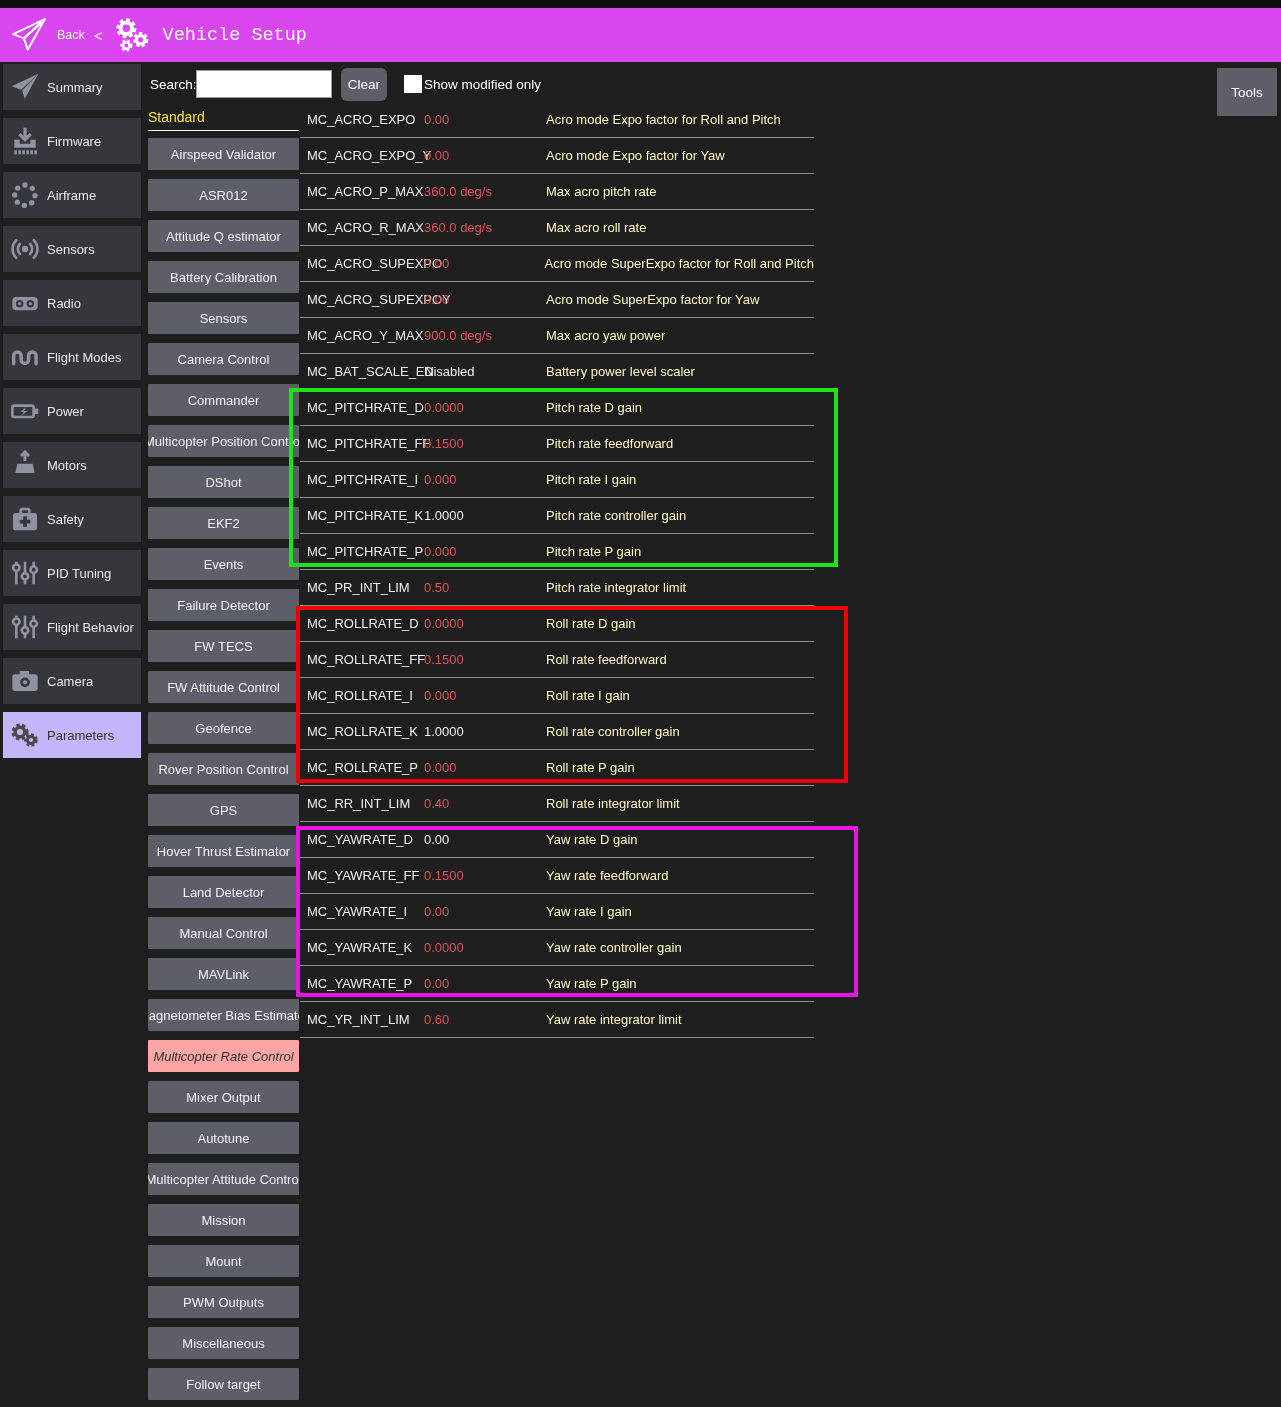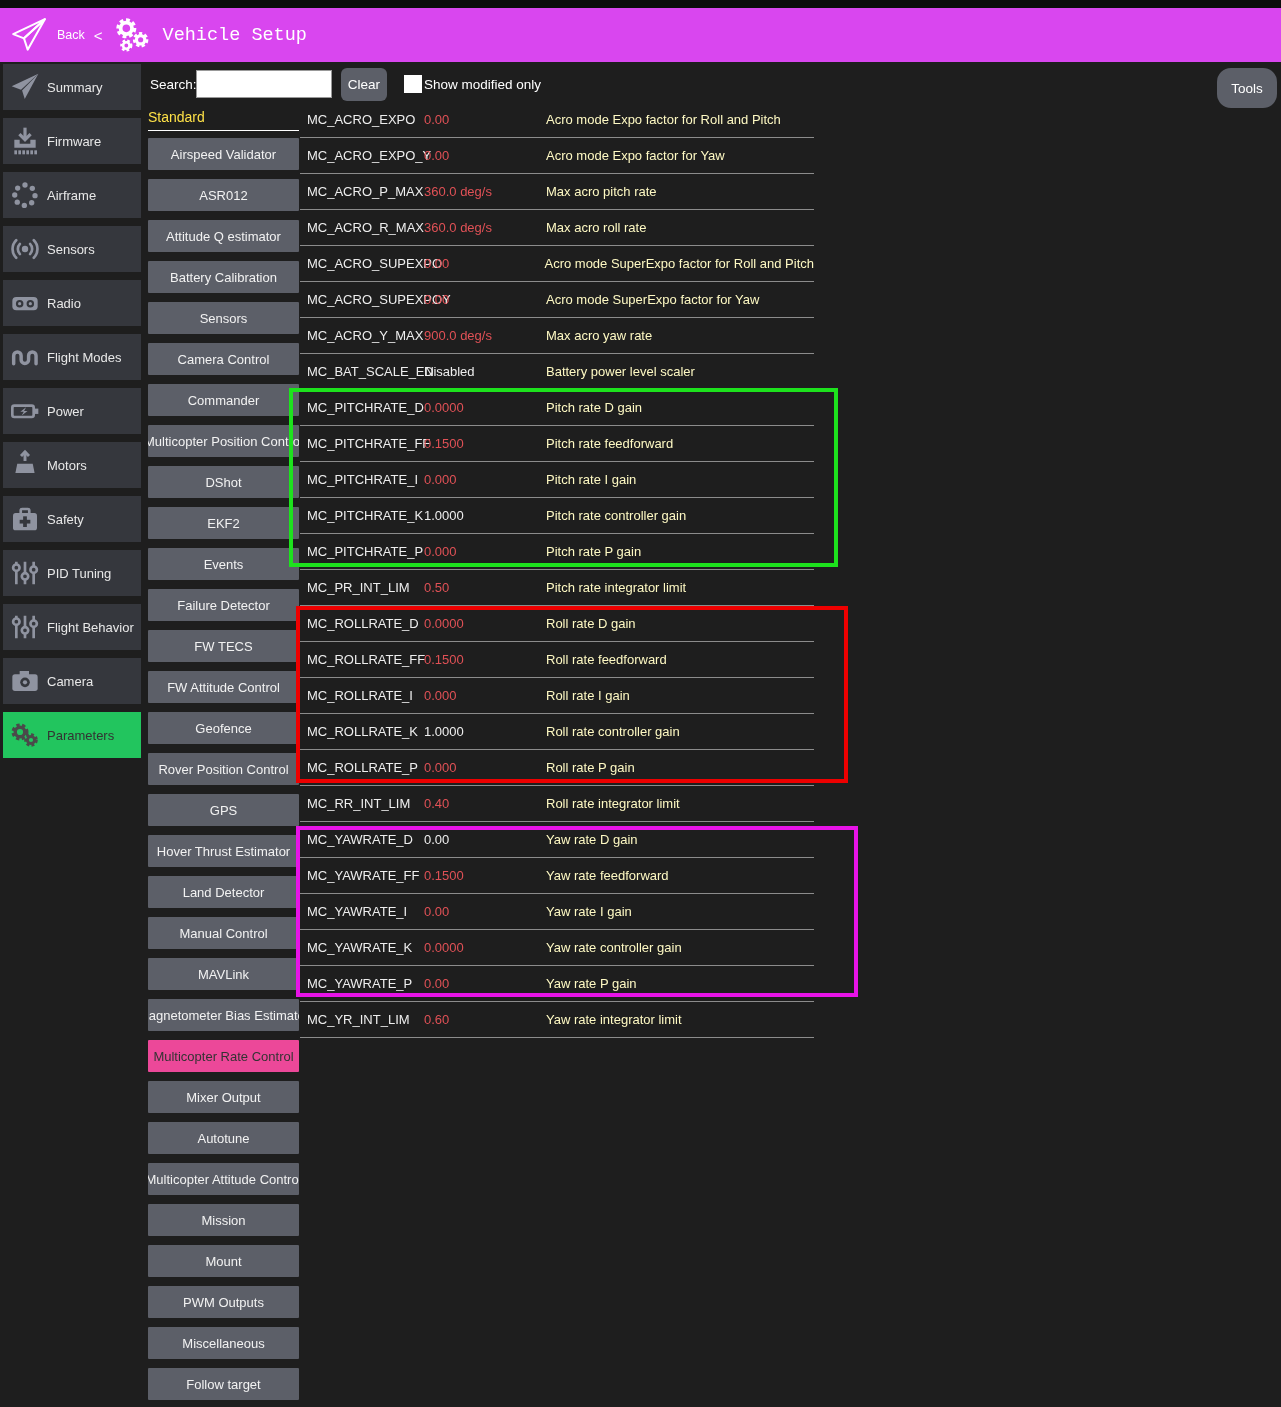--- a/index.html
+++ b/index.html
@@ -22,40 +22,40 @@
 
   
   .search-label { position:absolute; left:150px; top:77px; font-size:13.5px; color:#fff; }
   .search-input { position:absolute; left:196px; top:70px; width:136px; height:28px;
                   background:#fff; border:1px solid #999; font-size:13px; padding:0 5px; color:#222; }
   .btn { background:#5c5f68; color:#fff; font-size:13.5px; border:none;
          display:flex; align-items:center; justify-content:center; cursor:default; }
   .clear-btn { position:absolute; left:341px; top:68px; width:46px; height:33px; border-radius:6px; }
   .modified-checkbox { position:absolute; left:404px; top:75px; width:18px; height:18px; background:#fff; }
   .modified-label { position:absolute; left:424px; top:77px; font-size:13.5px; color:#fff; }
-  .tools-btn { position:absolute; left:1217px; top:68px; width:60px; height:40px; border-radius:14px; }
+  .tools-btn { position:absolute; left:1217px; top:68px; width:60px; height:48px; border-radius:0; }
 
   
   #sidebar { position:absolute; left:3px; top:64px; width:138px; }
   .side-item { width:138px; height:46px; margin-bottom:8px; background:#35373d;
                display:flex; align-items:center; color:#8f93a0; }
   .side-item .side-icon { width:44px; display:flex; align-items:center; justify-content:center; }
   .side-icon svg { width:32px; height:32px; }
   .side-label { font-size:13px; color:#e8e8e8; white-space:nowrap; }
-  .side-item.selected { background:#22c55e; color:#4a4a4a; }
+  .side-item.selected { background:#c4b5fd; color:#4a4a4a; }
   .side-item.selected .side-label { color:#333; }
 
   
   #groups { position:absolute; left:148px; top:109px; width:151px; }
   .group-header { font-size:14px; color:#fde047; height:21px; }
   .group-underline { height:1px; background:#fff; margin-bottom:7px; }
   .group-item { width:151px; height:32px; margin-bottom:9px; background:#5c5f68; color:#f2f2f2;
                 font-size:13px; display:flex; align-items:center; justify-content:center;
                 white-space:nowrap; overflow:hidden; border-radius:1px; }
-  .group-item.selected { background:#ec4899; color:#333; }
+  .group-item.selected { background:#fca5a5; color:#333;font-style:italic; }
 
   
   #param-table { position:absolute; left:300px; top:102px; width:514px; }
   .param-row { height:36px; display:flex; align-items:center; border-bottom:1px solid #8c8c8c; }
   .p-name  { width:124px; padding-left:7px; font-size:13px; color:#eee; white-space:nowrap; }
   .p-value { width:122px; font-size:13px; white-space:nowrap; }
   .p-value.modified { color:#e05156; }
   .p-value.default  { color:#eee; }
   .p-desc  { flex:1; font-size:13px; color:#fef9c3; white-space:nowrap; }
 
@@ -323,21 +323,21 @@
         <span class="p-desc">Acro mode SuperExpo factor for Roll and Pitch</span>
       </div>
       <div class="param-row">
         <span class="p-name">MC_ACRO_SUPEXPOY</span>
         <span class="p-value modified">0.00</span>
         <span class="p-desc">Acro mode SuperExpo factor for Yaw</span>
       </div>
       <div class="param-row">
         <span class="p-name">MC_ACRO_Y_MAX</span>
         <span class="p-value modified">900.0 deg/s</span>
-        <span class="p-desc">Max acro yaw rate</span>
+        <span class="p-desc">Max acro yaw power</span>
       </div>
       <div class="param-row">
         <span class="p-name">MC_BAT_SCALE_EN</span>
         <span class="p-value default">Disabled</span>
         <span class="p-desc">Battery power level scaler</span>
       </div>
       <div class="param-row">
         <span class="p-name">MC_PITCHRATE_D</span>
         <span class="p-value modified">0.0000</span>
         <span class="p-desc">Pitch rate D gain</span>

